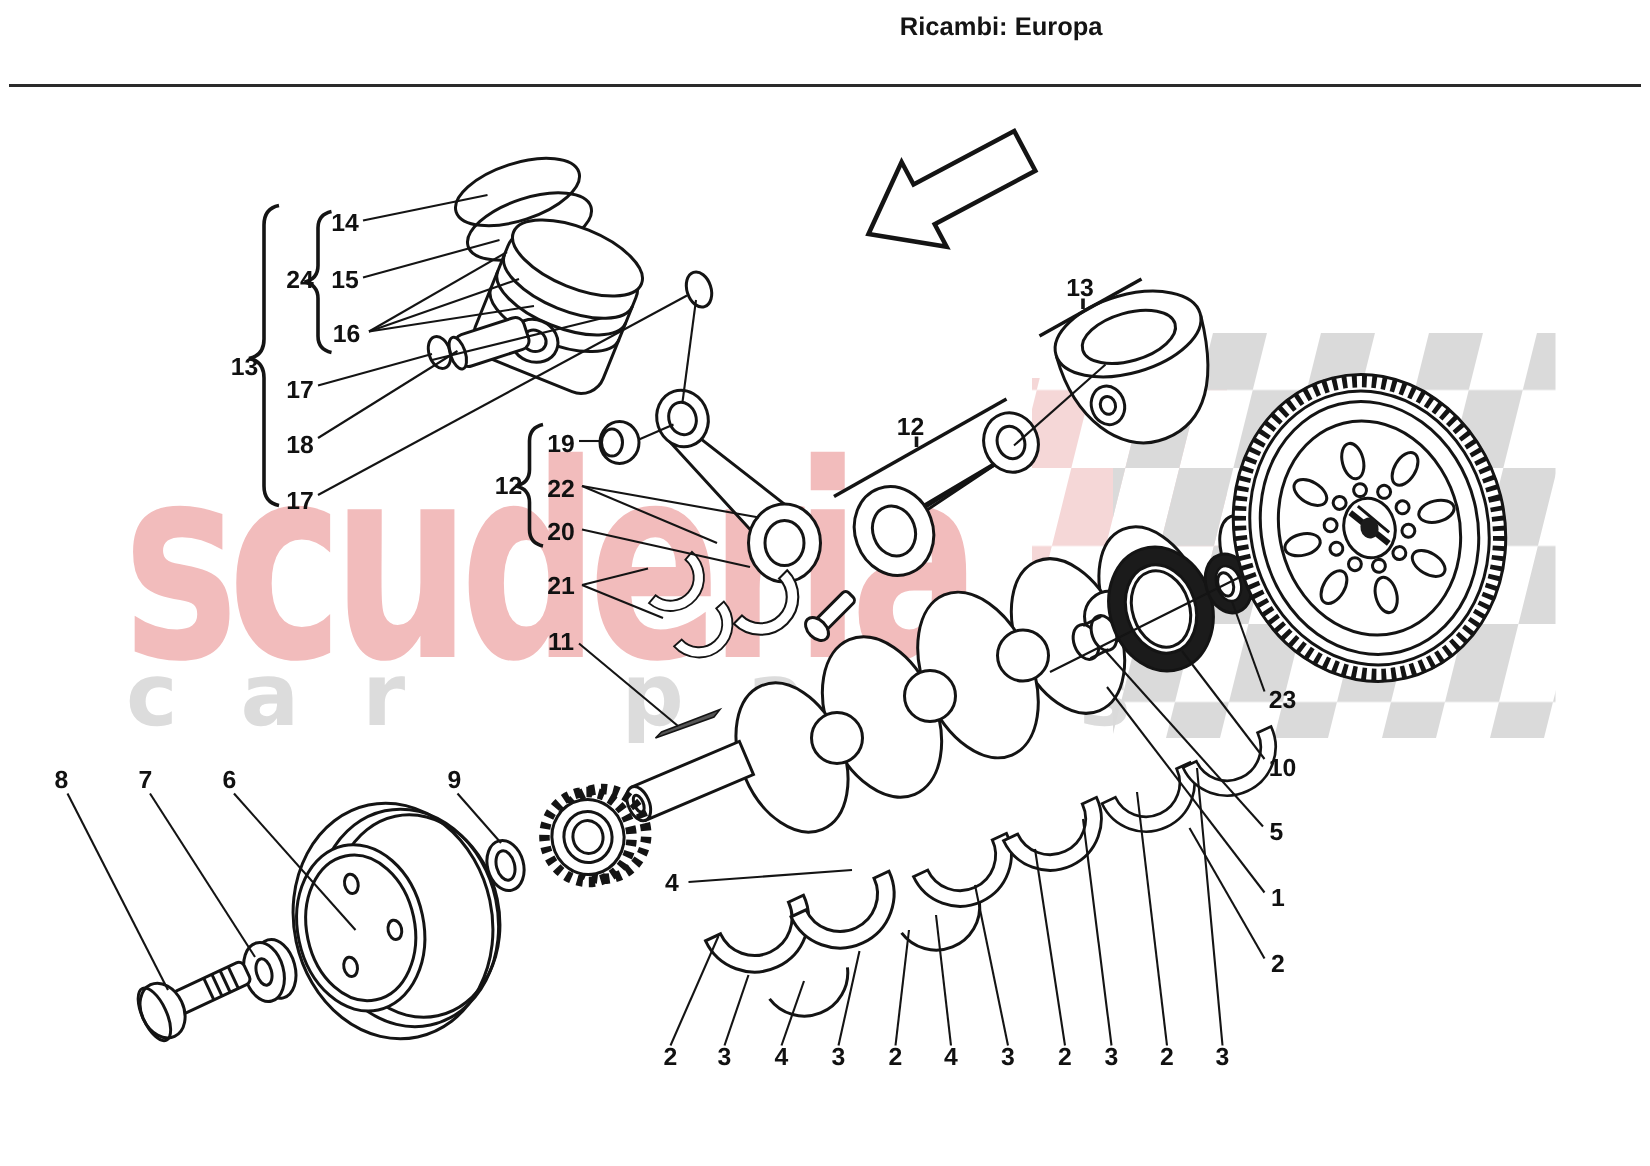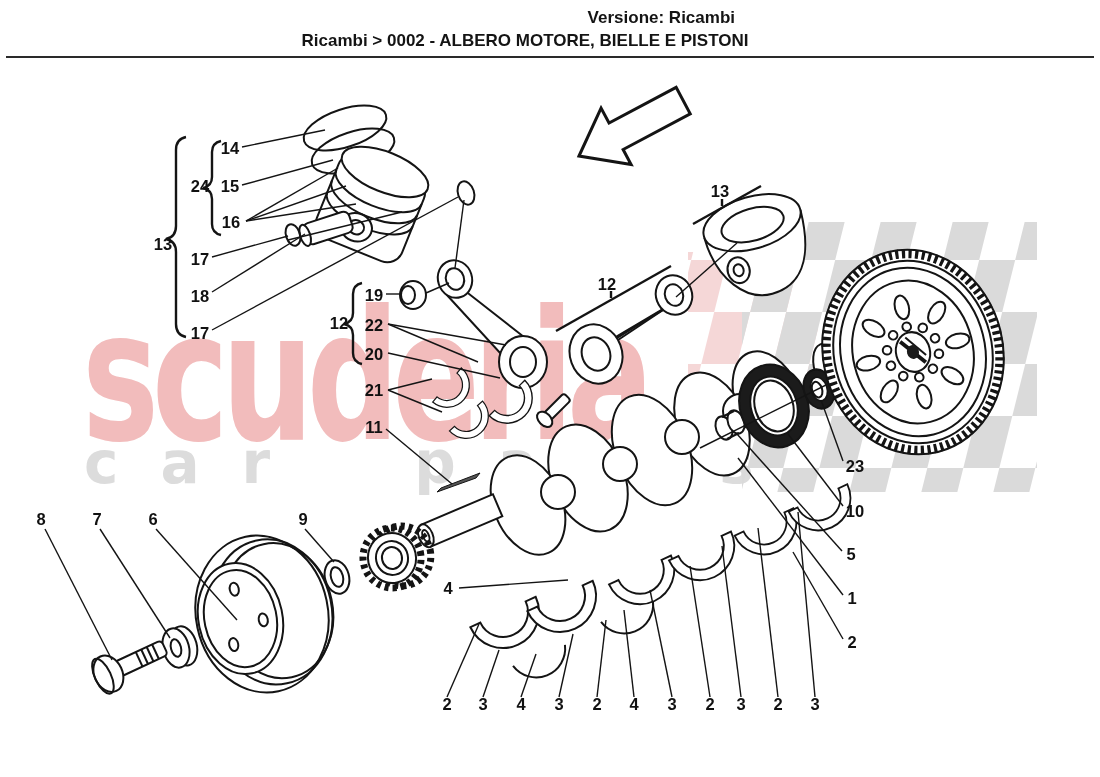--- a/index.html
+++ b/index.html
@@ -21,22 +21,21 @@
         fill:#111;text-anchor:middle;}
   .ink{stroke:#141414;fill:none;stroke-width:2;}
   .inkw{stroke:#141414;fill:#ffffff;stroke-width:2;}
   .lead{stroke:#141414;fill:none;stroke-width:1.4;}
 </style>
 </head>
 <body>
 
 <div class="page">
 
-  <div class="hdr-version" style="color: rgb(20, 20, 20);">Versione: Ricambi</div>
-  <div class="hdr-crumb" style="color: rgb(20, 20, 20);">Ricambi &gt; 0002 - ALBERO MOTORE, BIELLE E PISTONI</div>
+  <div class="hdr-version" style="color: rgb(20, 20, 20);">Ricambi: Europa</div>
   <div class="hdr-rule"></div>
 
   <div class="wm-brand" style="color: rgb(242, 188, 188);">scuderia</div>
   <div class="wm-sub" style="color: rgb(220, 220, 220);">car parts</div>
 
   <svg class="art" width="1100" height="777" viewBox="0 0 1100 777">
 
     <defs>
       <pattern id="chkG" patternUnits="userSpaceOnUse" width="72" height="104" patternTransform="skewX(-14)">
         <rect width="36" height="52" fill="#dadada"></rect>

